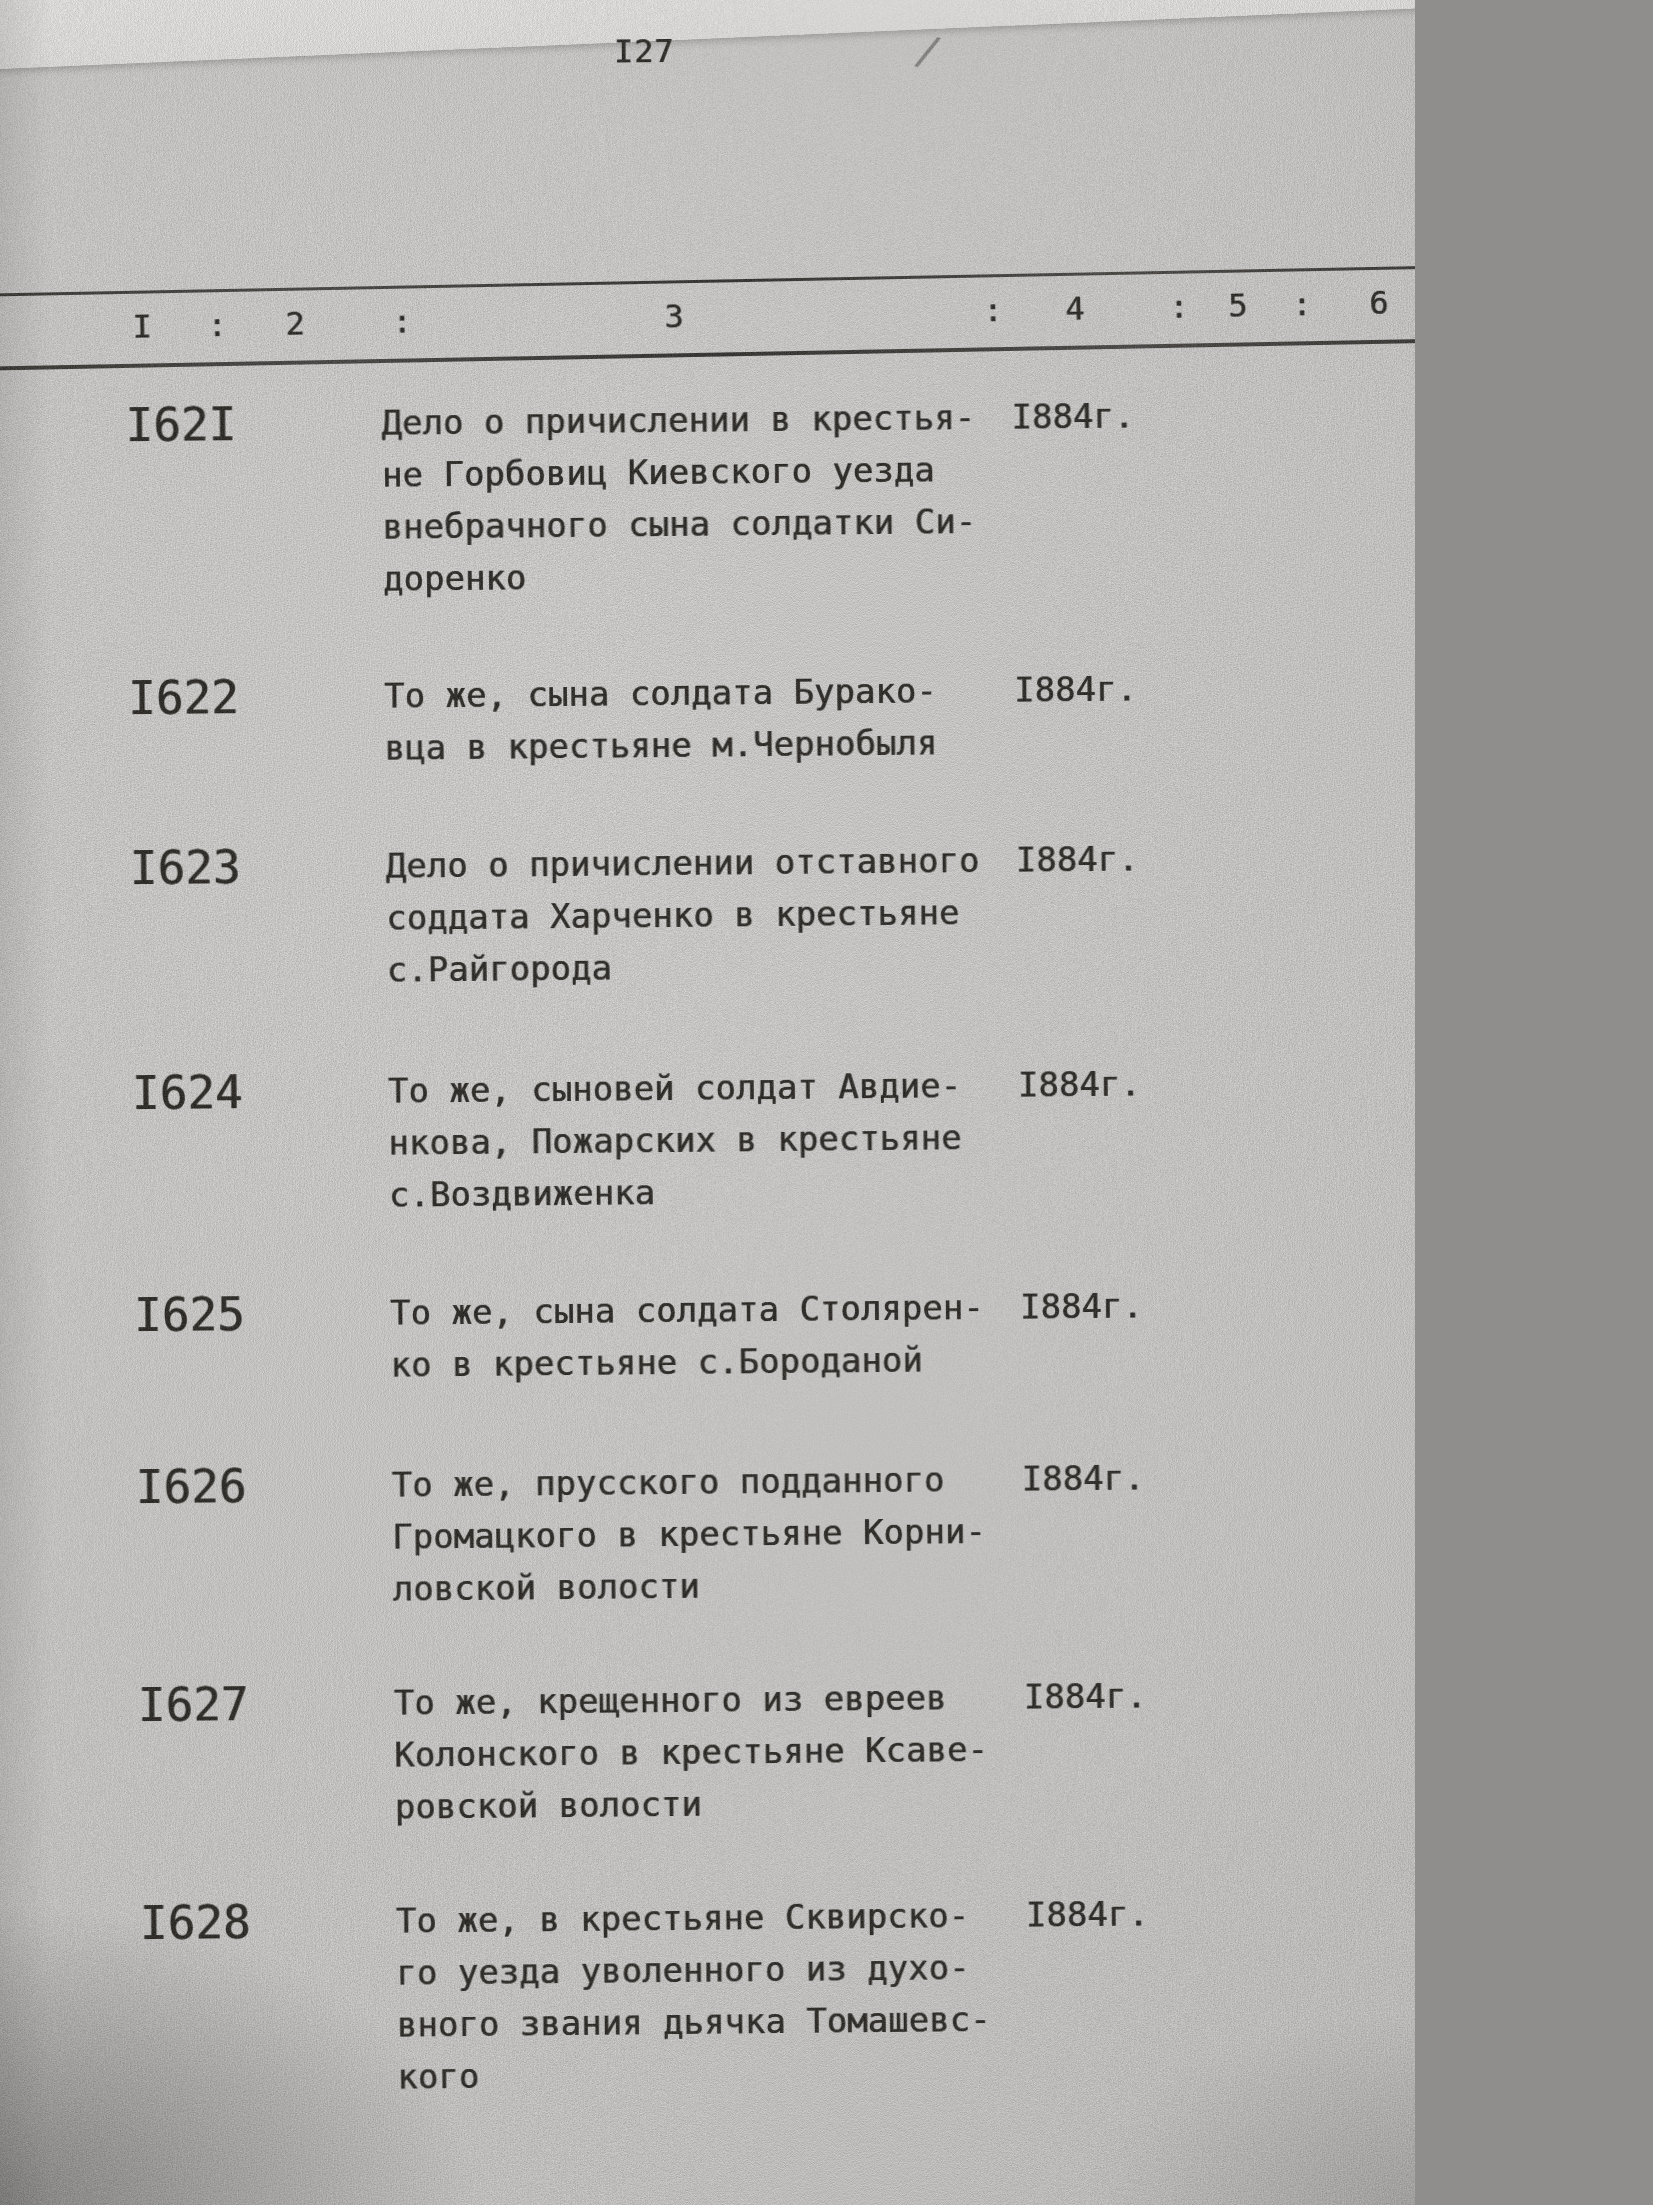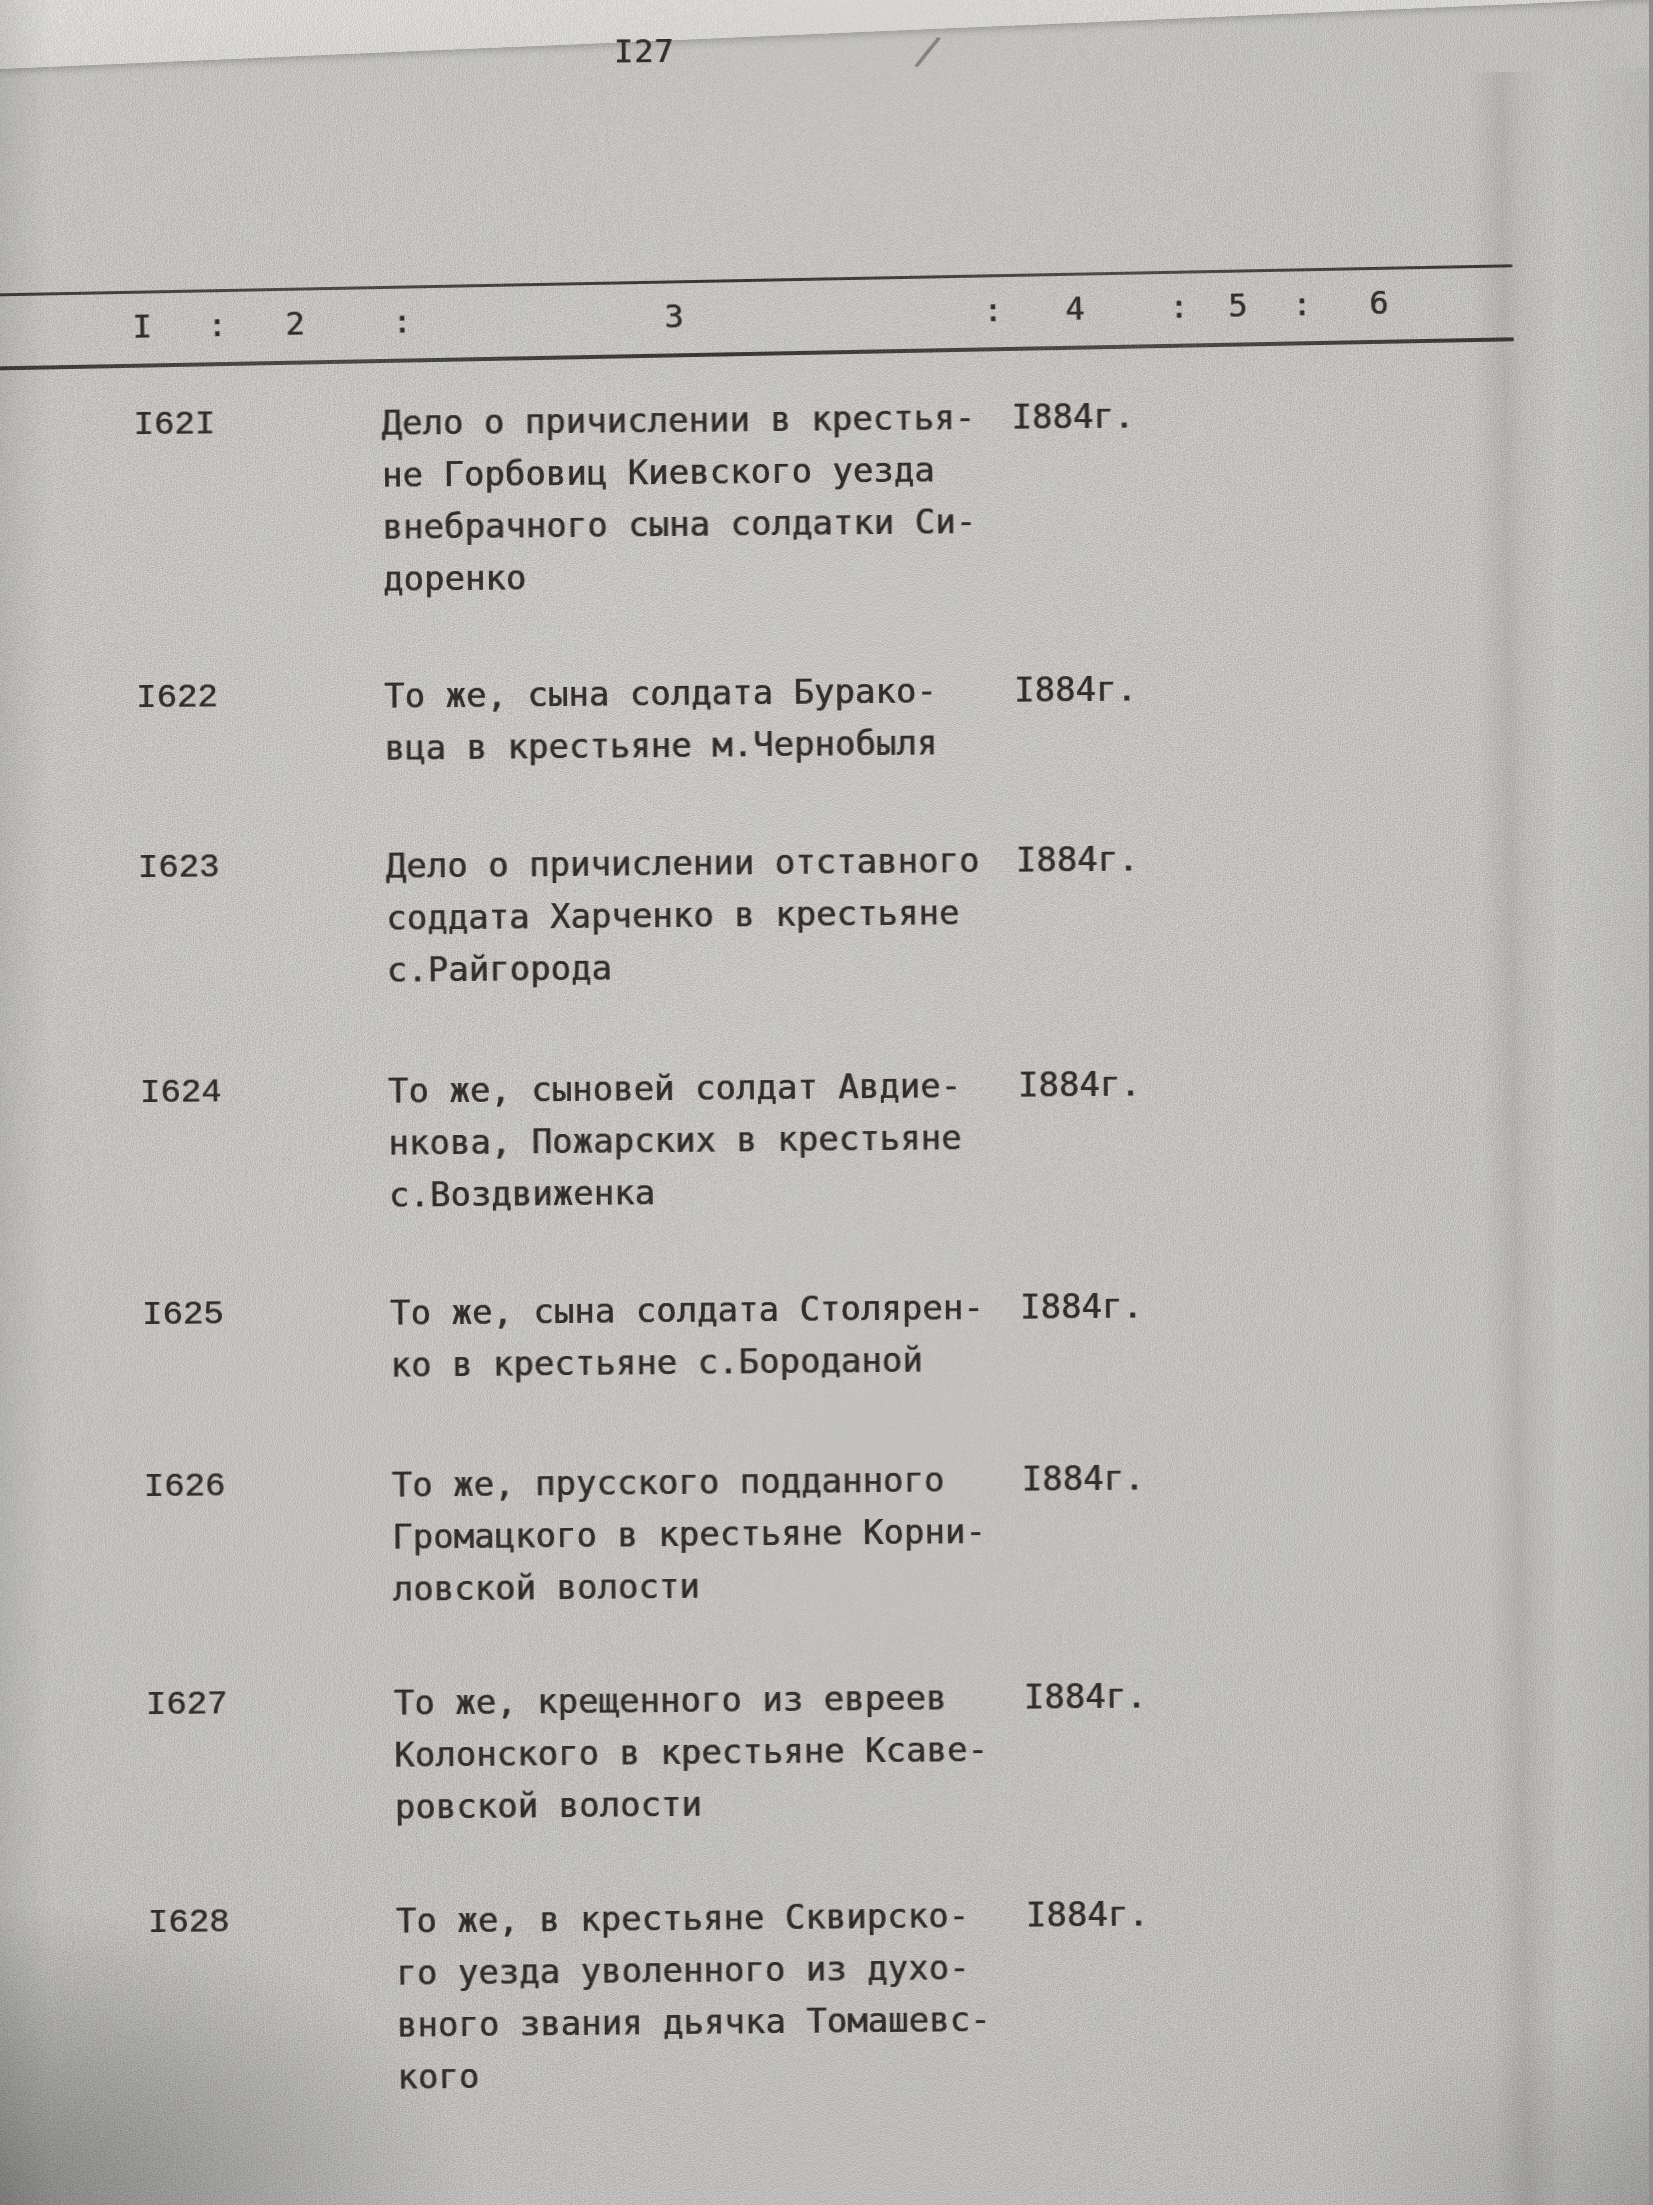--- a/index.html
+++ b/index.html
@@ -2,21 +2,21 @@
 <html style="font-size:13.6px"><head>
 <meta charset="utf-8">
 <style>
   html, body {
     margin: 0;
     padding: 0;
     background: #8f8e8c;
   }
   .photo {
     position: relative;
-    width: 1649px;
+    width: 1415px;
     height: 2205px;
     overflow: hidden;
     background-color: #c9c8c6;
     background-image: radial-gradient(130% 110% at 38% 35%,
       #d4d3d1 0%, #cccbc9 50%, #c2c1bf 78%, #b3b2b0 100%);
     font-family: "DejaVu Sans Mono", monospace;
   }
 
   
   .top-edge {
@@ -87,25 +87,24 @@
   .rule-bottom { top: 73px; height: 4.3px; }
   .hcol {
     position: absolute;
     top: 17px;
     font-size: 32px;
   }
 
   .entry { position: absolute; left: 0; width: 1654px; }
   .entry .num {
     position: absolute;
-    left: 140px;
+    left: 132px;
     top: 0;
-    font-size: 34px;
+    font-size: 46px;
     line-height: 52px;
-    font-family: Liberation Mono, monospace;
   }
   .entry .desc {
     position: absolute;
     left: 388px;
     top: 0;
     width: 630px;
     font-size: 34px;
     line-height: 52px;
     white-space: nowrap;
   }

